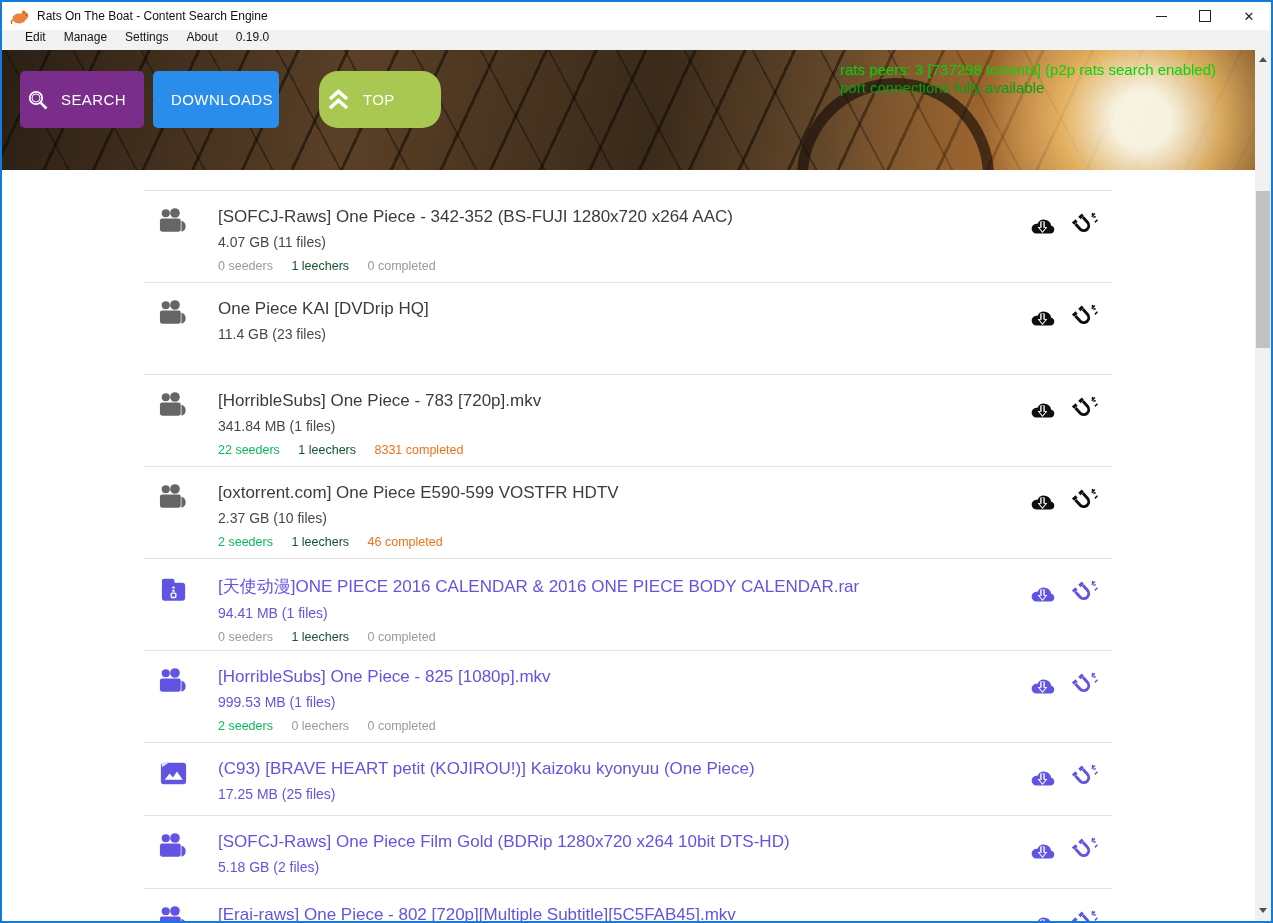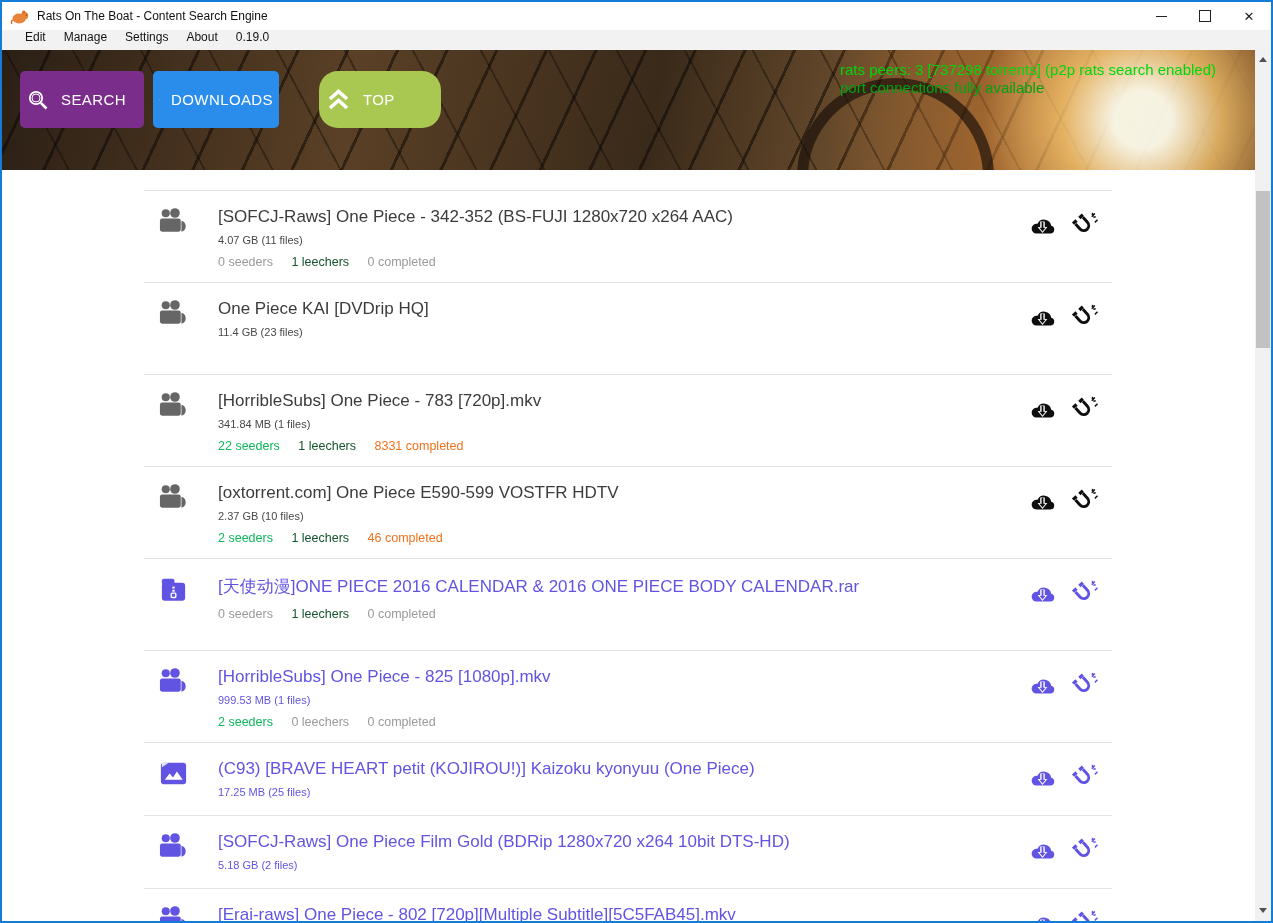--- a/index.html
+++ b/index.html
@@ -41,21 +41,21 @@
   .status{position:absolute;left:838px;top:11px;font-size:15px;line-height:18px;}
   .status .l1{color:#00d60a;}
   .status .l2{color:#00a312;}
   
   .content{position:absolute;top:168px;left:0;right:16px;bottom:0;background:#fff;overflow:hidden;}
   .list{margin:20px 0 0 142px;width:968px;}
   .row{position:relative;box-sizing:border-box;border-top:1px solid #e3e3e3;height:92px;padding:16px 120px 0 74px;}
   .row.short{height:73px;}
   .type-icon{position:absolute;left:14px;top:17px;width:31px;height:27px;color:#666;display:none;}
   .row-title{font-size:17px;color:#3c3c3c;white-space:nowrap;cursor:pointer;}
-  .row-size{font-size:11px;color:#484848;margin-top:7px;}
+  .row-size{font-size:14px;color:#484848;margin-top:7px;}
   .row-stats{font-size:12.5px;margin-top:9px;color:#9a9a9a;}
   .row-stats span{margin-right:15px;}
   .stat-muted{color:#9a9a9a;}
   .stat-green{color:#0cb85c;}
   .stat-magenta{color:#14532d;}
   .stat-orange{color:#f2711c;}
   .row-actions{position:absolute;right:14px;top:21px;display:flex;gap:15px;color:#0e0e0e;}
   .row-actions .act{width:27px;height:27px;cursor:pointer;}
   .row.visited .row-title,.row.visited .row-size{color:#6254e2;}
   .row.visited .type-icon{color:#6254e2;}
@@ -280,20 +280,21 @@
 
     <svg class="type-icon" viewBox="0 0 32 27" style="display: block;">
       <rect x="4" y="2.5" width="13" height="6" rx="2" fill="currentColor"></rect>
       <rect x="4" y="6.5" width="24" height="18.5" rx="3" fill="currentColor"></rect>
       <rect x="14.8" y="10.5" width="2.4" height="2" fill="#fff"></rect>
       <rect x="14.8" y="13.8" width="2.4" height="2" fill="#fff"></rect>
       <rect x="13.6" y="17.2" width="4.8" height="4.6" rx="1" fill="none" stroke="#fff" stroke-width="1.4"></rect>
     </svg>
 
     <div class="row-title">[天使动漫]ONE PIECE 2016 CALENDAR &amp; 2016 ONE PIECE BODY CALENDAR.rar</div>
+    <div class="row-size">94.41 MB (1 files)</div>
     <div class="row-stats">
       <span class="stat-muted">0 seeders</span>
       <span class="stat-magenta">1 leechers</span>
       <span class="stat-muted">0 completed</span>
     </div>
     <div class="row-actions">
       <svg class="act" viewBox="0 0 27 24">
         <path d="M21.5 20 H7.5 a4.9 4.9 0 1 1 1 -9.7 7.2 7.2 0 0 1 13.7 2 3.9 3.9 0 0 1 -0.7 7.7 z" fill="currentColor"></path>
         <line x1="13.5" y1="8" x2="13.5" y2="16.5" stroke="#fff" stroke-width="4.6"></line>
         <path d="M8.6 13.4 L13.5 19.6 L18.4 13.4 z" fill="#fff"></path>

